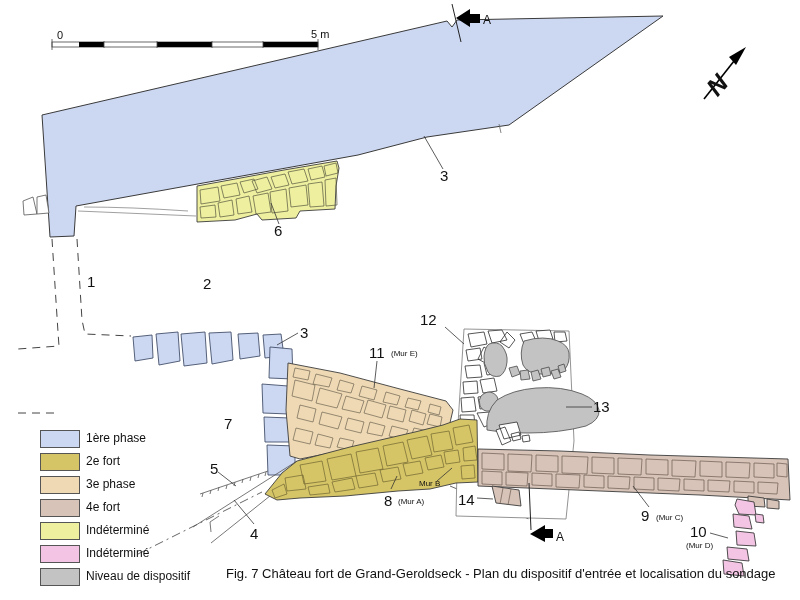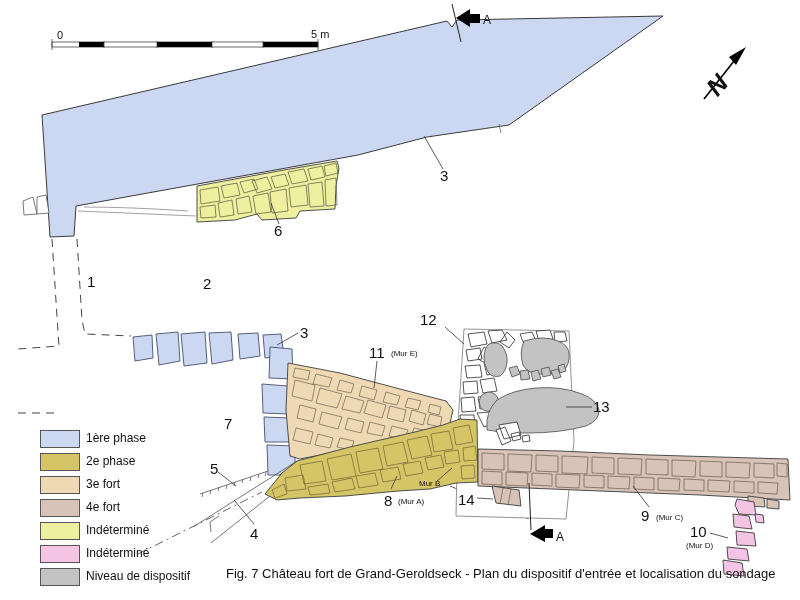--- a/index.html
+++ b/index.html
@@ -228,25 +228,25 @@
   </g>
 </svg>
 
   <div id="legend">
     <div class="leg-item" style="top:0px">
       <span class="leg-swatch" style="background: rgb(204, 215, 242);"></span>
       <span class="leg-label">1ère phase</span>
     </div>
     <div class="leg-item" style="top:23px">
       <span class="leg-swatch" style="background: rgb(214, 197, 103);"></span>
-      <span class="leg-label">2e phase</span>
+      <span class="leg-label">2e fort</span>
     </div>
     <div class="leg-item" style="top:46px">
       <span class="leg-swatch" style="background: rgb(238, 217, 180);"></span>
-      <span class="leg-label">3e fort</span>
+      <span class="leg-label">3e phase</span>
     </div>
     <div class="leg-item" style="top:69px">
       <span class="leg-swatch" style="background: rgb(215, 195, 183);"></span>
       <span class="leg-label">4e fort</span>
     </div>
     <div class="leg-item" style="top:92px">
       <span class="leg-swatch" style="background: rgb(238, 240, 160);"></span>
       <span class="leg-label">Indéterminé</span>
     </div>
     <div class="leg-item" style="top:115px">

